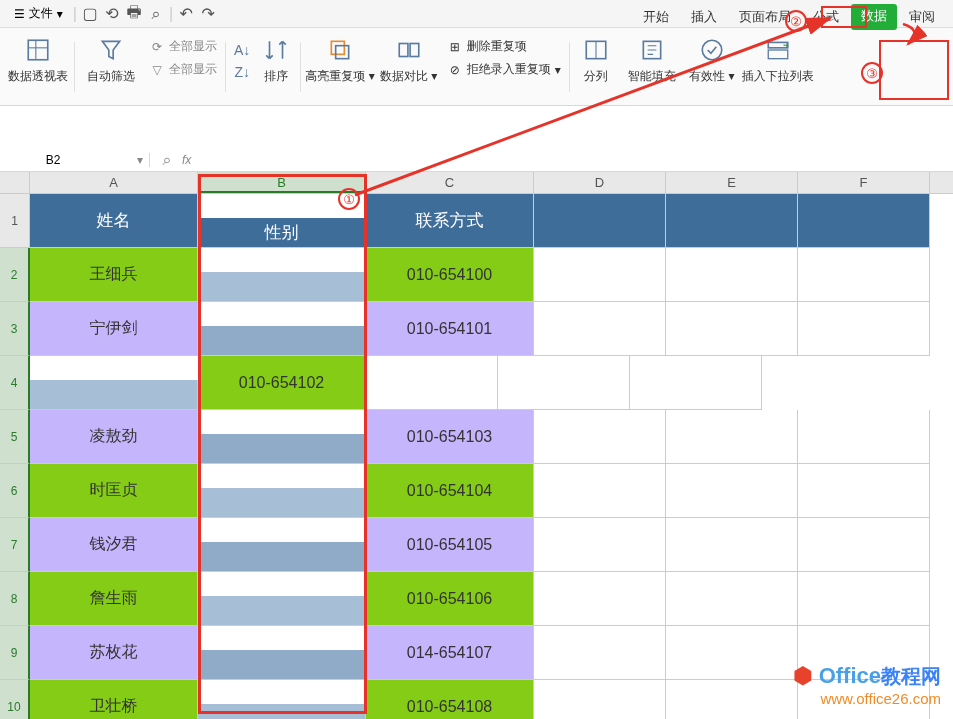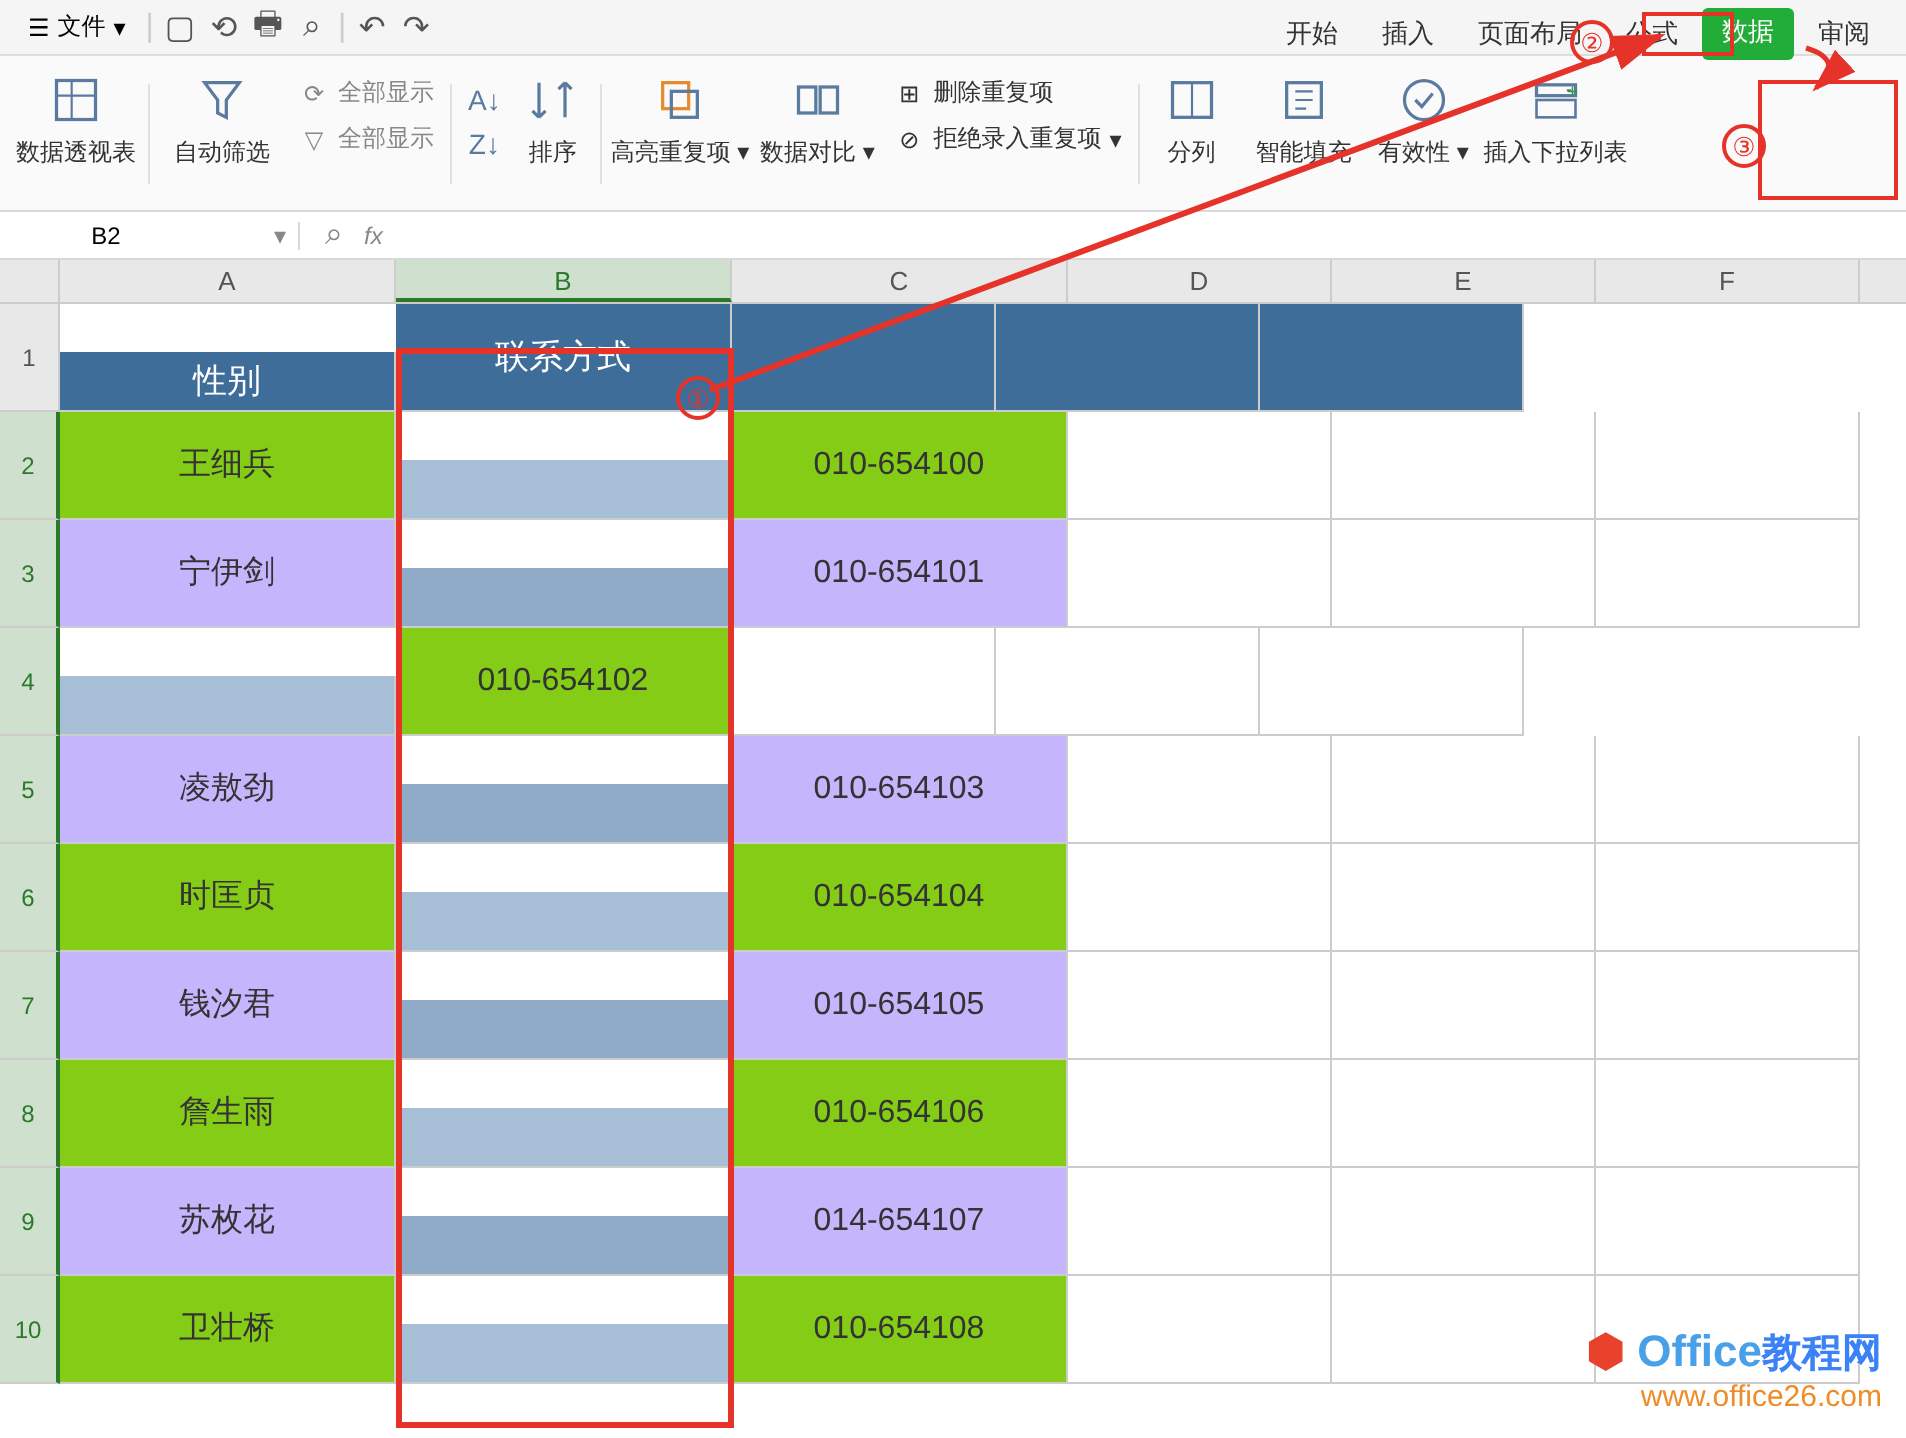--- a/index.html
+++ b/index.html
@@ -19,21 +19,21 @@
     .ribbon-icon { width: 28px; height: 28px; display: flex; align-items: center; justify-content: center; color: #5a7aa0; }
     .ribbon-icon svg { width: 26px; height: 26px; }
     .ribbon-label { font-size: 12px; color: #333; white-space: nowrap; }
     .ribbon-sep { width: 1px; height: 50px; background: #e0e0e0; margin: 6px 2px; }
     .ribbon-sm-col { display: flex; flex-direction: column; gap: 2px; justify-content: center; }
     .ribbon-sm-btn { display: flex; align-items: center; gap: 4px; font-size: 12px; color: #888; padding: 2px 4px; cursor: pointer; }
     .ribbon-sm-icon { width: 16px; height: 16px; display: inline-flex; align-items: center; justify-content: center; }
     .ribbon-row { display: flex; gap: 2px; }
     
     
-    .formula-bar { height: 24px; border-bottom: 1px solid #d8d8d8; display: flex; align-items: center; background: #fff; }
+    .formula-bar { height: 24px; border-bottom: 1px solid #d8d8d8; display: flex; align-items: center; background: #fff; margin-top: 42px; }
     .name-box { width: 150px; border-right: 1px solid #d8d8d8; padding: 0 8px; font-size: 12px; position: relative; display: flex; align-items: center; }
     .name-box input { border: none; outline: none; width: 90px; font-size: 12px; text-align: center; }
     .name-dd { position: absolute; right: 6px; color: #888; }
     .fx-area { display: flex; align-items: center; padding: 0 8px; gap: 6px; }
     .fx-icon { color: #888; font-size: 12px; font-style: italic; }
     
     
     .sheet { position: relative; }
     .col-headers { display: flex; height: 22px; background: #e8e8e8; border-bottom: 1px solid #ccc; }
     .corner { width: 30px; border-right: 1px solid #ccc; }
@@ -262,20 +262,21 @@
       <div class="row-h sel">4</div>
       <div class="row-h sel">5</div>
       <div class="row-h sel">6</div>
       <div class="row-h sel">7</div>
       <div class="row-h sel">8</div>
       <div class="row-h sel">9</div>
       <div class="row-h sel">10</div>
     </div>
     <div class="cells">
       <div class="data-row hdr-row">
+        <div class="cell cA">姓名</div>
         <div class="cell cB">性别</div>
         <div class="cell cC">联系方式</div>
         <div class="cell cD"></div>
           <div class="cell cE"></div>
           <div class="cell cF"></div>
       </div>
       <div class="data-row even">
         <div class="cell cA">王细兵</div>
         <div class="cell cB"></div>
         <div class="cell cC">010-654100</div>

